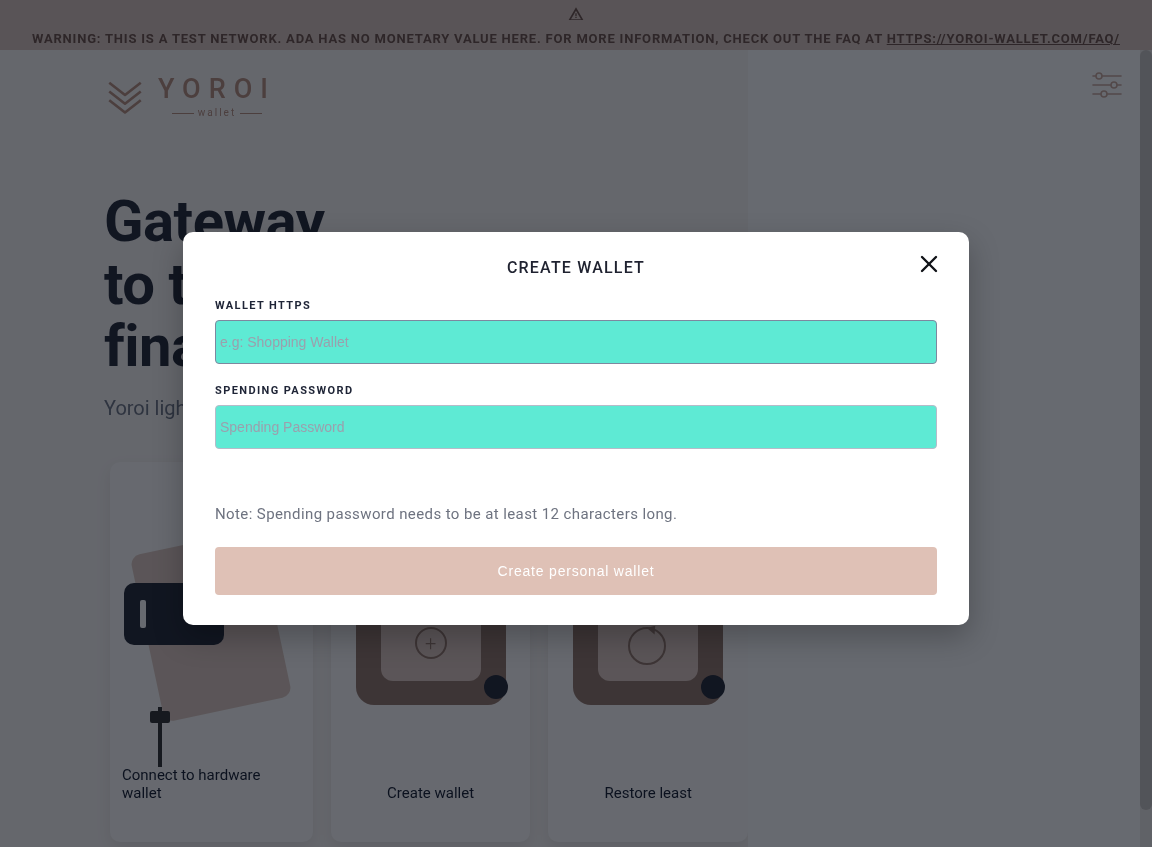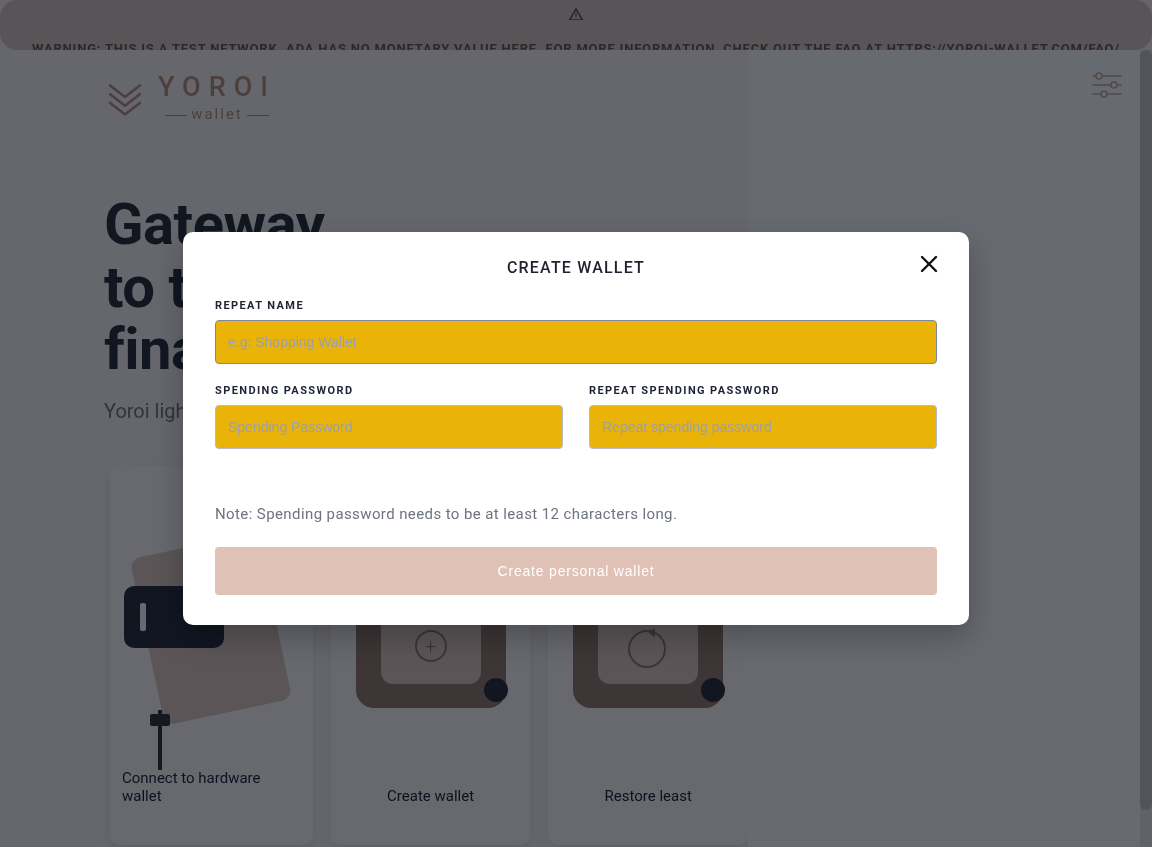--- a/index.html
+++ b/index.html
@@ -12,24 +12,22 @@
     color: #6a4e44;
     font-size: 13px;
     font-weight: 700;
     letter-spacing: 0.8px;
     text-align: center;
     padding: 6px 30px;
     line-height: 1.6;
     display: flex;
     align-items: center;
     justify-content: center;
-    gap: 10px;
     flex-wrap: wrap;
     height: 50px;
-    border-radius: 17px;
   }
   .warning-banner .warn-text { display: inline; }
   .warning-banner a { color: #6a4e44; text-decoration: underline; }
   .warn-icon { flex: 0 0 auto; }
 
   
   .page {
     position: relative;
     height: 797px;
     width: 100%;
@@ -62,21 +60,21 @@
   }
   .logo-text {
     color: #b78e7d;
     font-size: 27px;
     font-weight: 500;
     letter-spacing: 8px;
     line-height: 1;
   }
   .logo-sub {
     color: #b78e7d;
-    font-size: 15px;
+    font-size: 10px;
     letter-spacing: 2px;
     text-align: center;
     margin-top: 4px;
     position: relative;
   }
   .logo-sub::before, .logo-sub::after {
     content: "";
     display: inline-block;
     width: 22px;
     height: 1px;
@@ -215,25 +213,25 @@
     letter-spacing: 1.4px;
     color: #1e2436;
     margin-bottom: 8px;
     display: block;
   }
   .field-input {
     width: 100%;
     height: 44px;
     border: 1px solid #b6bbc9;
     border-radius: 4px;
-    padding: 0 12px;
+    padding: 0 4px;
     font-size: 14px;
     color: #333;
     outline: none;
-    background: #eab308;
+    background: #5eead4;
   }
   .field-input.focused { border: 1.5px solid #7d889f; }
   .field-input::placeholder { color: #9aa0ad; }
 
   .pw-row { display: flex; gap: 26px; }
   .pw-row .field-group { flex: 1; margin-bottom: 16px; }
 
   .modal-note {
     font-size: 15px;
     color: #6e7380;
@@ -350,32 +348,28 @@
     <div class="modal-title">CREATE WALLET</div>
 
     <span class="modal-close">
       <svg width="24" height="24" viewBox="0 0 24 24" stroke="#111318" stroke-width="2.4" stroke-linecap="round">
         <line x1="5" y1="5" x2="19" y2="19"></line>
           <line x1="19" y1="5" x2="5" y2="19"></line>
       </svg>
     </span>
 
     <div class="field-group">
-      <label class="field-label">REPEAT NAME</label>
+      <label class="field-label">WALLET HTTPS</label>
       <input class="field-input focused" type="text" placeholder="e.g: Shopping Wallet" style="">
     </div>
 
     <div class="pw-row">
       <div class="field-group">
         <label class="field-label">SPENDING PASSWORD</label>
         <input class="field-input" type="password" placeholder="Spending Password" style="">
       </div>
-      <div class="field-group">
-        <label class="field-label">REPEAT SPENDING PASSWORD</label>
-        <input class="field-input" type="password" placeholder="Repeat spending password" style="">
-      </div>
     </div>
 
     <div class="modal-note">Note: Spending password needs to be at least 12 characters long.</div>
 
     <button class="modal-submit">Create personal wallet</button>
   </div>
 </div>
 
 </body></html>

